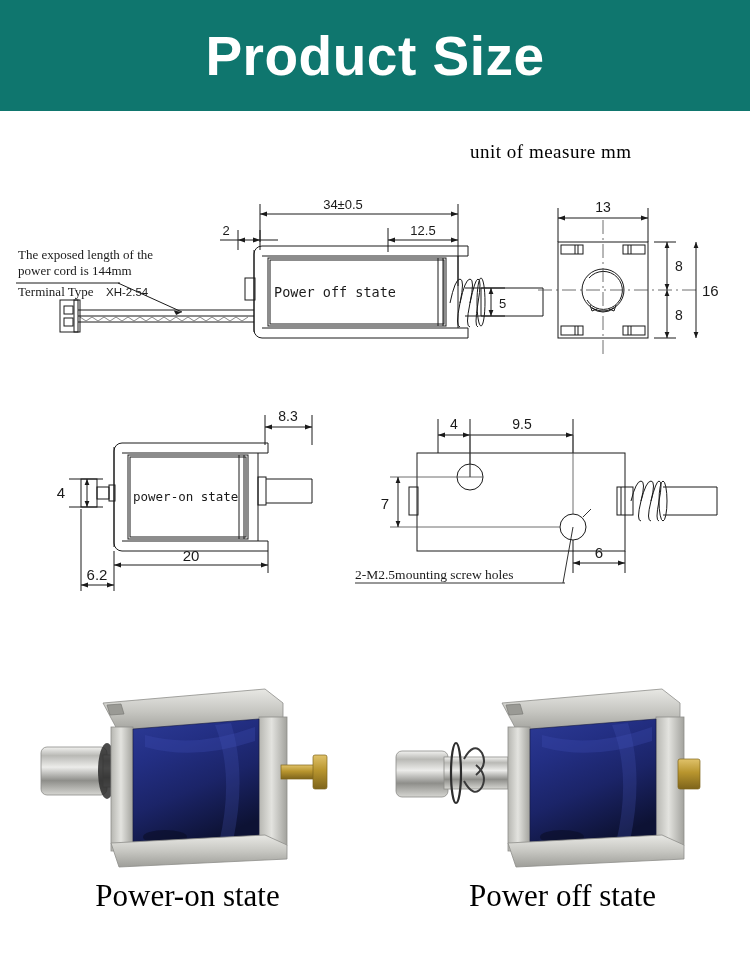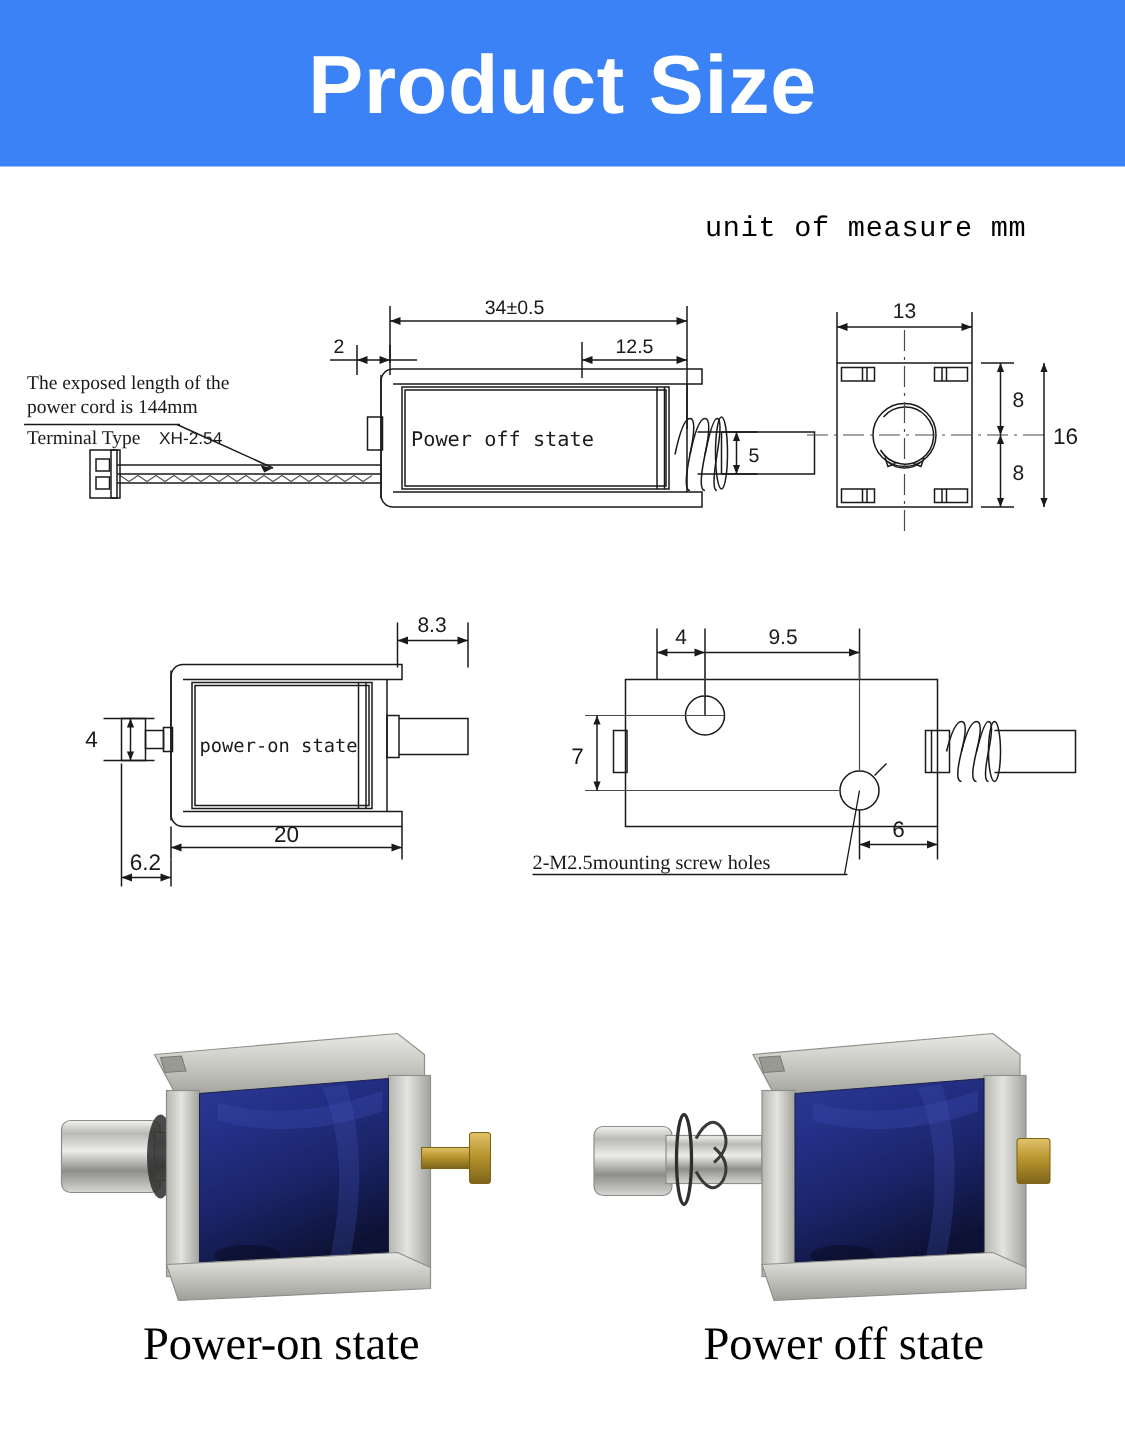--- a/index.html
+++ b/index.html
@@ -1,32 +1,32 @@
 <!DOCTYPE html>
 <html><head>
 <meta charset="utf-8">
 <style>
   html,body{margin:0;padding:0;background:#fff;}
   body{width:750px;height:958px;position:relative;overflow:hidden;
        font-family:"Liberation Serif",serif;color:#000;}
 
   
-  .banner{position:absolute;left:0;top:0;width:750px;height:111px;background:#3b82f6;}
+  .banner{position:absolute;left:0;top:0;width:750px;height:111px;background:#0f766e;}
   .banner-title{position:absolute;left:0;top:0;width:750px;height:111px;
       display:flex;align-items:center;justify-content:center;
       color:#ffffff;font-family:"Liberation Sans",sans-serif;
       font-size:55px;font-weight:600;letter-spacing:0.5px;}
 
   
   .dwg{position:absolute;}
   .dwg svg{display:block;overflow:visible;}
 
   
   .unit-note{position:absolute;left:470px;top:141px;
-      font-family:Liberation Mono, monospace;
+      font-family:Liberation Serif, serif;
       font-size:19px;letter-spacing:0.5px;white-space:nowrap;}
 
   
   .photo-wrap{position:absolute;}
   .photo-caption{position:absolute;text-align:center;
       font-family:"Liberation Serif",serif;font-size:31px;white-space:nowrap;}
 
   .txt-mono{font-family:"DejaVu Sans Mono","Liberation Mono",monospace;}
   .txt-serif{font-family:"Liberation Serif",serif;}
 </style>

